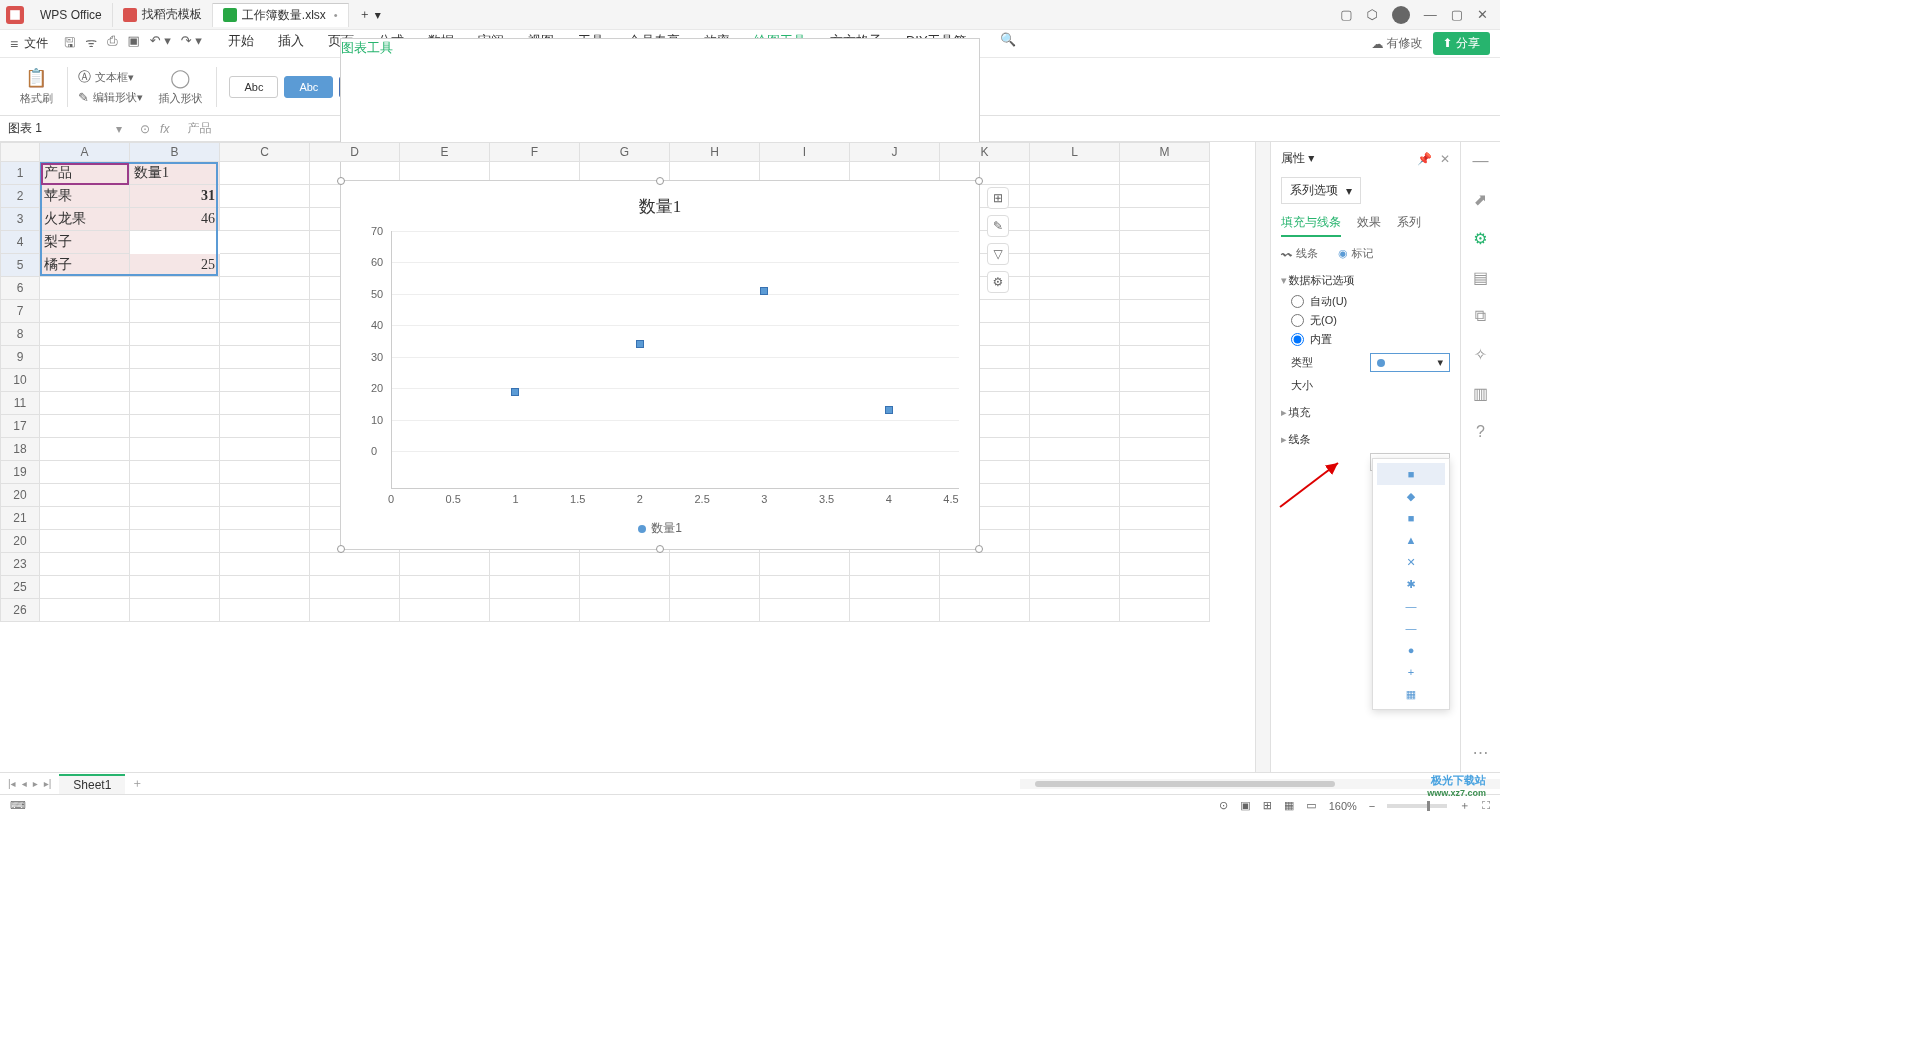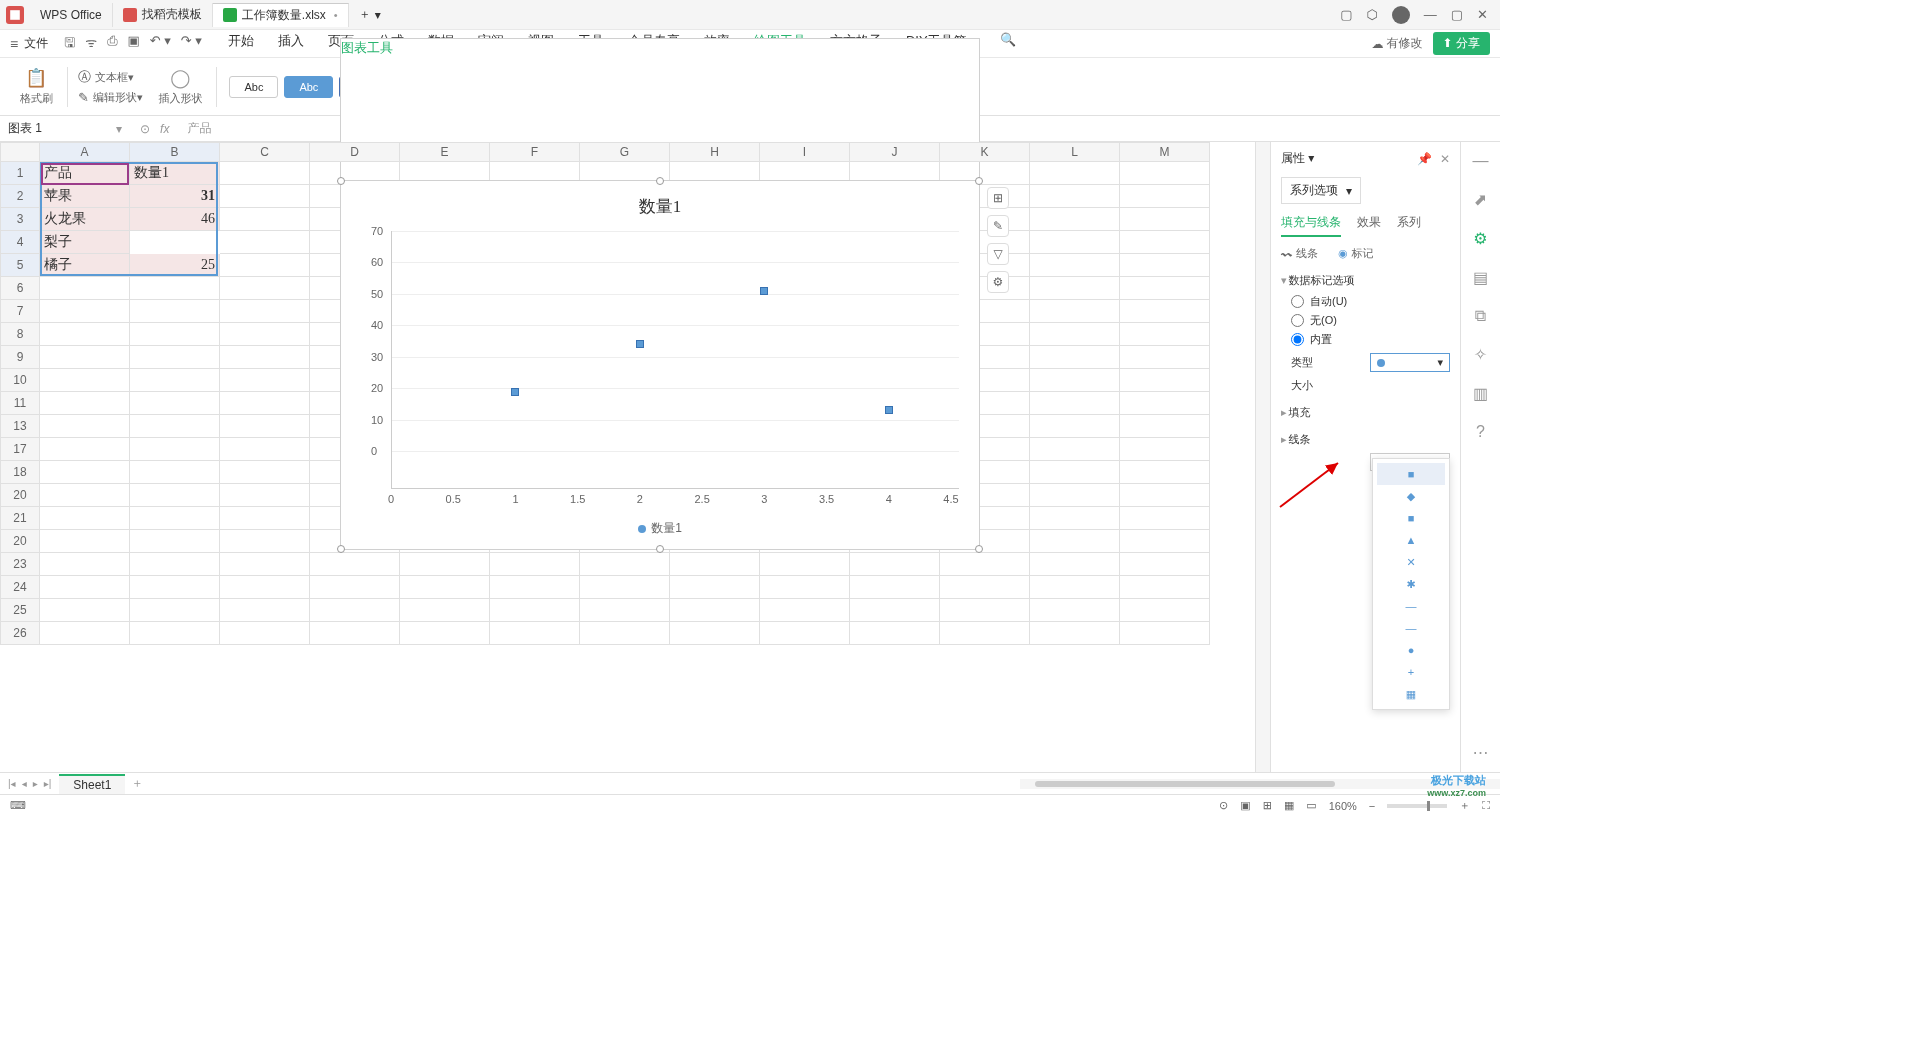--- a/index.html
+++ b/index.html
@@ -423,36 +423,20 @@
           <div class="cell" style="width: 90px;"></div>
           <div class="cell" style="width: 90px;"></div>
           <div class="cell" style="width: 90px;"></div>
           <div class="cell" style="width: 90px;"></div>
           <div class="cell" style="width: 90px;"></div>
           <div class="cell" style="width: 90px;"></div>
           <div class="cell" style="width: 90px;"></div>
           <div class="cell" style="width: 90px;"></div>
         </div>
         <div class="row">
-          <div class="rowhead">13</div>
-          <div class="cell" style="width: 90px;"></div>
-          <div class="cell" style="width: 90px;"></div>
-          <div class="cell" style="width: 90px;"></div>
-          <div class="cell" style="width: 90px;"></div>
-          <div class="cell" style="width: 90px;"></div>
-          <div class="cell" style="width: 90px;"></div>
-          <div class="cell" style="width: 90px;"></div>
-          <div class="cell" style="width: 90px;"></div>
-          <div class="cell" style="width: 90px;"></div>
-          <div class="cell" style="width: 90px;"></div>
-          <div class="cell" style="width: 90px;"></div>
-          <div class="cell" style="width: 90px;"></div>
-          <div class="cell" style="width: 90px;"></div>
-        </div>
-        <div class="row">
           <div class="rowhead">17</div>
           <div class="cell" style="width: 90px;"></div>
           <div class="cell" style="width: 90px;"></div>
           <div class="cell" style="width: 90px;"></div>
           <div class="cell" style="width: 90px;"></div>
           <div class="cell" style="width: 90px;"></div>
           <div class="cell" style="width: 90px;"></div>
           <div class="cell" style="width: 90px;"></div>
           <div class="cell" style="width: 90px;"></div>
           <div class="cell" style="width: 90px;"></div>
@@ -471,20 +455,36 @@
           <div class="cell" style="width: 90px;"></div>
           <div class="cell" style="width: 90px;"></div>
           <div class="cell" style="width: 90px;"></div>
           <div class="cell" style="width: 90px;"></div>
           <div class="cell" style="width: 90px;"></div>
           <div class="cell" style="width: 90px;"></div>
           <div class="cell" style="width: 90px;"></div>
           <div class="cell" style="width: 90px;"></div>
         </div>
         <div class="row">
+          <div class="rowhead">19</div>
+          <div class="cell" style="width: 90px;"></div>
+          <div class="cell" style="width: 90px;"></div>
+          <div class="cell" style="width: 90px;"></div>
+          <div class="cell" style="width: 90px;"></div>
+          <div class="cell" style="width: 90px;"></div>
+          <div class="cell" style="width: 90px;"></div>
+          <div class="cell" style="width: 90px;"></div>
+          <div class="cell" style="width: 90px;"></div>
+          <div class="cell" style="width: 90px;"></div>
+          <div class="cell" style="width: 90px;"></div>
+          <div class="cell" style="width: 90px;"></div>
+          <div class="cell" style="width: 90px;"></div>
+          <div class="cell" style="width: 90px;"></div>
+        </div>
+        <div class="row">
           <div class="rowhead">20</div>
           <div class="cell" style="width: 90px;"></div>
           <div class="cell" style="width: 90px;"></div>
           <div class="cell" style="width: 90px;"></div>
           <div class="cell" style="width: 90px;"></div>
           <div class="cell" style="width: 90px;"></div>
           <div class="cell" style="width: 90px;"></div>
           <div class="cell" style="width: 90px;"></div>
           <div class="cell" style="width: 90px;"></div>
           <div class="cell" style="width: 90px;"></div>
@@ -520,36 +520,20 @@
           <div class="cell" style="width: 90px;"></div>
           <div class="cell" style="width: 90px;"></div>
           <div class="cell" style="width: 90px;"></div>
           <div class="cell" style="width: 90px;"></div>
           <div class="cell" style="width: 90px;"></div>
           <div class="cell" style="width: 90px;"></div>
           <div class="cell" style="width: 90px;"></div>
         </div>
         <div class="row">
           <div class="rowhead">23</div>
-          <div class="cell" style="width: 90px;"></div>
-          <div class="cell" style="width: 90px;"></div>
-          <div class="cell" style="width: 90px;"></div>
-          <div class="cell" style="width: 90px;"></div>
-          <div class="cell" style="width: 90px;"></div>
-          <div class="cell" style="width: 90px;"></div>
-          <div class="cell" style="width: 90px;"></div>
-          <div class="cell" style="width: 90px;"></div>
-          <div class="cell" style="width: 90px;"></div>
-          <div class="cell" style="width: 90px;"></div>
-          <div class="cell" style="width: 90px;"></div>
-          <div class="cell" style="width: 90px;"></div>
-          <div class="cell" style="width: 90px;"></div>
-        </div>
-        <div class="row">
-          <div class="rowhead">24</div>
           <div class="cell" style="width: 90px;"></div>
           <div class="cell" style="width: 90px;"></div>
           <div class="cell" style="width: 90px;"></div>
           <div class="cell" style="width: 90px;"></div>
           <div class="cell" style="width: 90px;"></div>
           <div class="cell" style="width: 90px;"></div>
           <div class="cell" style="width: 90px;"></div>
           <div class="cell" style="width: 90px;"></div>
           <div class="cell" style="width: 90px;"></div>
           <div class="cell" style="width: 90px;"></div>

